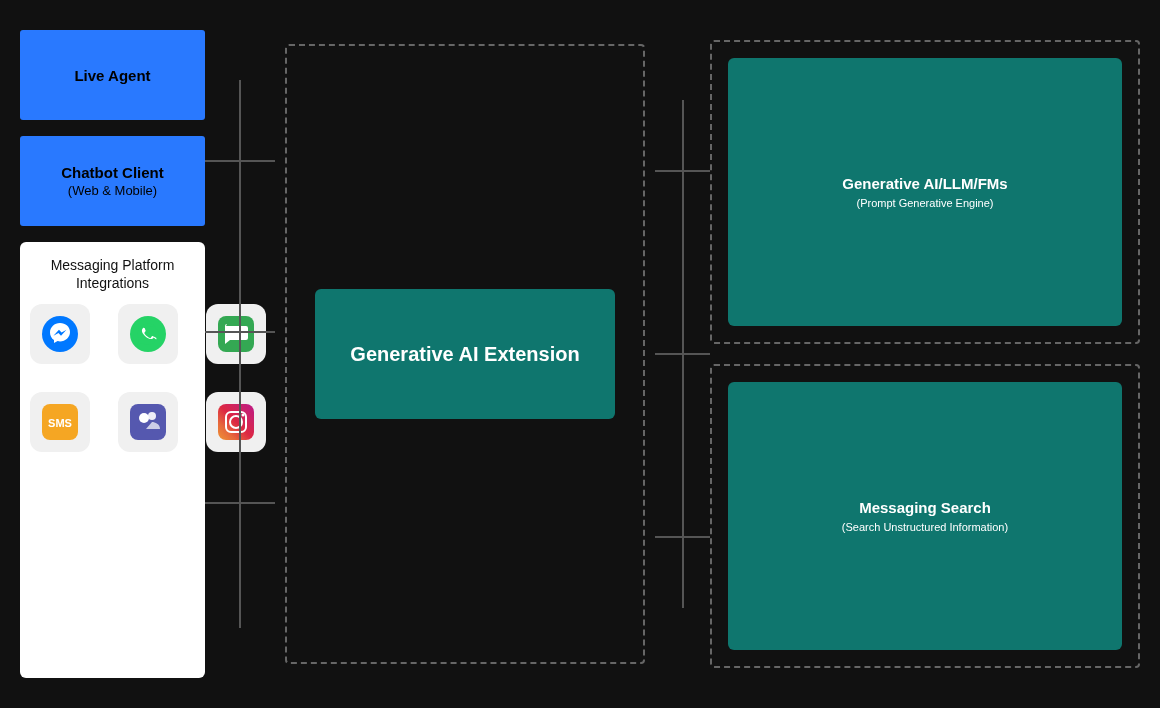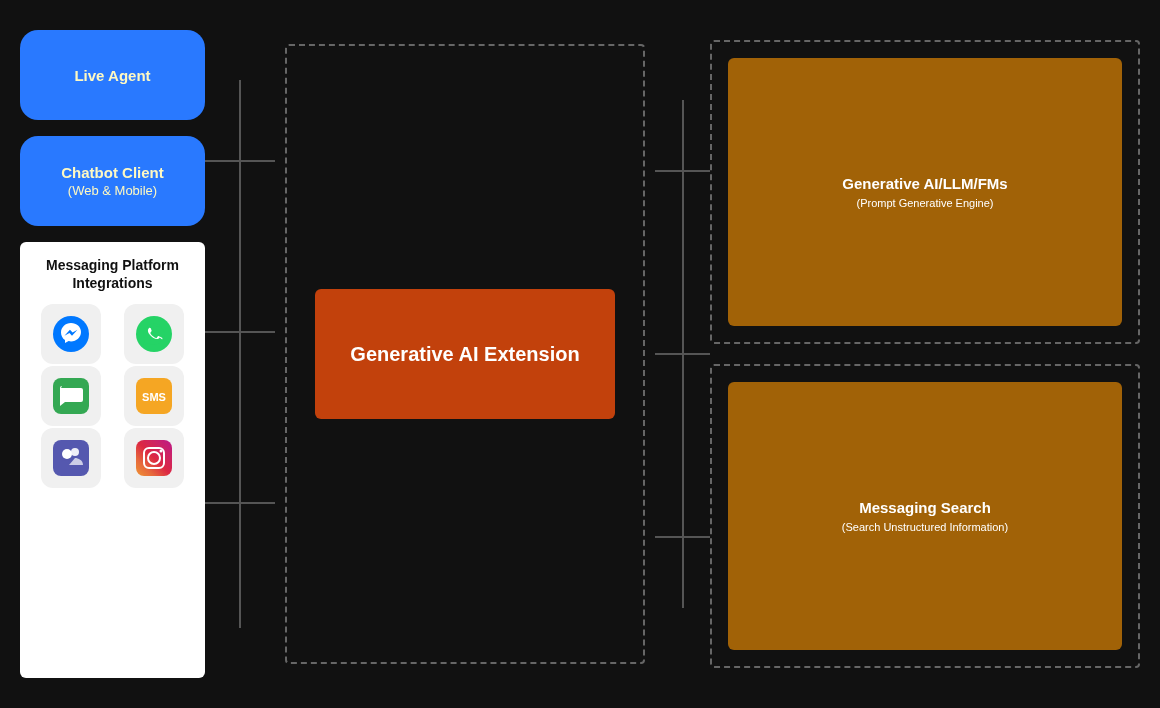--- a/index.html
+++ b/index.html
@@ -25,25 +25,25 @@
     .left-column {
       display: flex;
       flex-direction: column;
       gap: 16px;
       width: 185px;
       flex-shrink: 0;
     }
 
     .blue-box {
       background: #2979FF;
-      border-radius: 18px;
-      display: flex;
-      align-items: center;
-      justify-content: center;
-      color: #fef9c3;
+      border-radius: 3px;
+      display: flex;
+      align-items: center;
+      justify-content: center;
+      color: #000000;
       font-weight: bold;
       font-size: 15px;
       text-align: right;
       padding: 12px;
     }
 
     .live-agent-box {
       height: 90px;
     }
 
@@ -59,32 +59,32 @@
     }
 
     .messaging-box {
       background: #fff;
       border-radius: 6px;
       padding: 14px 10px;
       flex: 1;
     }
 
     .messaging-title {
-      font-weight: bold;
+      font-weight: normal;
       font-size: 14px;
       color: #111;
       text-align: center;
       margin-bottom: 12px;
       line-height: 1.3;
     }
 
     .icon-grid {
       display: grid;
-      grid-template-columns: 1fr 1fr;
-      gap: 2px;
+      grid-template-columns: 1fr 1fr 1fr;
+      gap: 28px;
       justify-items: center;
     }
 
     .icon-cell {
       width: 60px;
       height: 60px;
       background: #f0f0f0;
       border-radius: 12px;
       display: flex;
       align-items: center;
@@ -107,21 +107,21 @@
       border-radius: 4px;
       width: 360px;
       height: 620px;
       display: flex;
       align-items: center;
       justify-content: center;
       position: relative;
     }
 
     .gen-ai-extension-box {
-      background: #c2410c;
+      background: #0f766e;
       border-radius: 6px;
       width: 300px;
       height: 130px;
       display: flex;
       align-items: center;
       justify-content: center;
       color: white;
       font-size: 20px;
       font-weight: bold;
       text-align: center;
@@ -140,21 +140,21 @@
       border-radius: 4px;
       flex: 1;
       margin: 10px 0;
       display: flex;
       align-items: center;
       justify-content: center;
       padding: 16px;
     }
 
     .orange-box {
-      background: #a16207;
+      background: #0f766e;
       border-radius: 6px;
       width: 100%;
       height: 100%;
       display: flex;
       flex-direction: column;
       align-items: center;
       justify-content: center;
       color: white;
       font-weight: bold;
       font-size: 15px;

